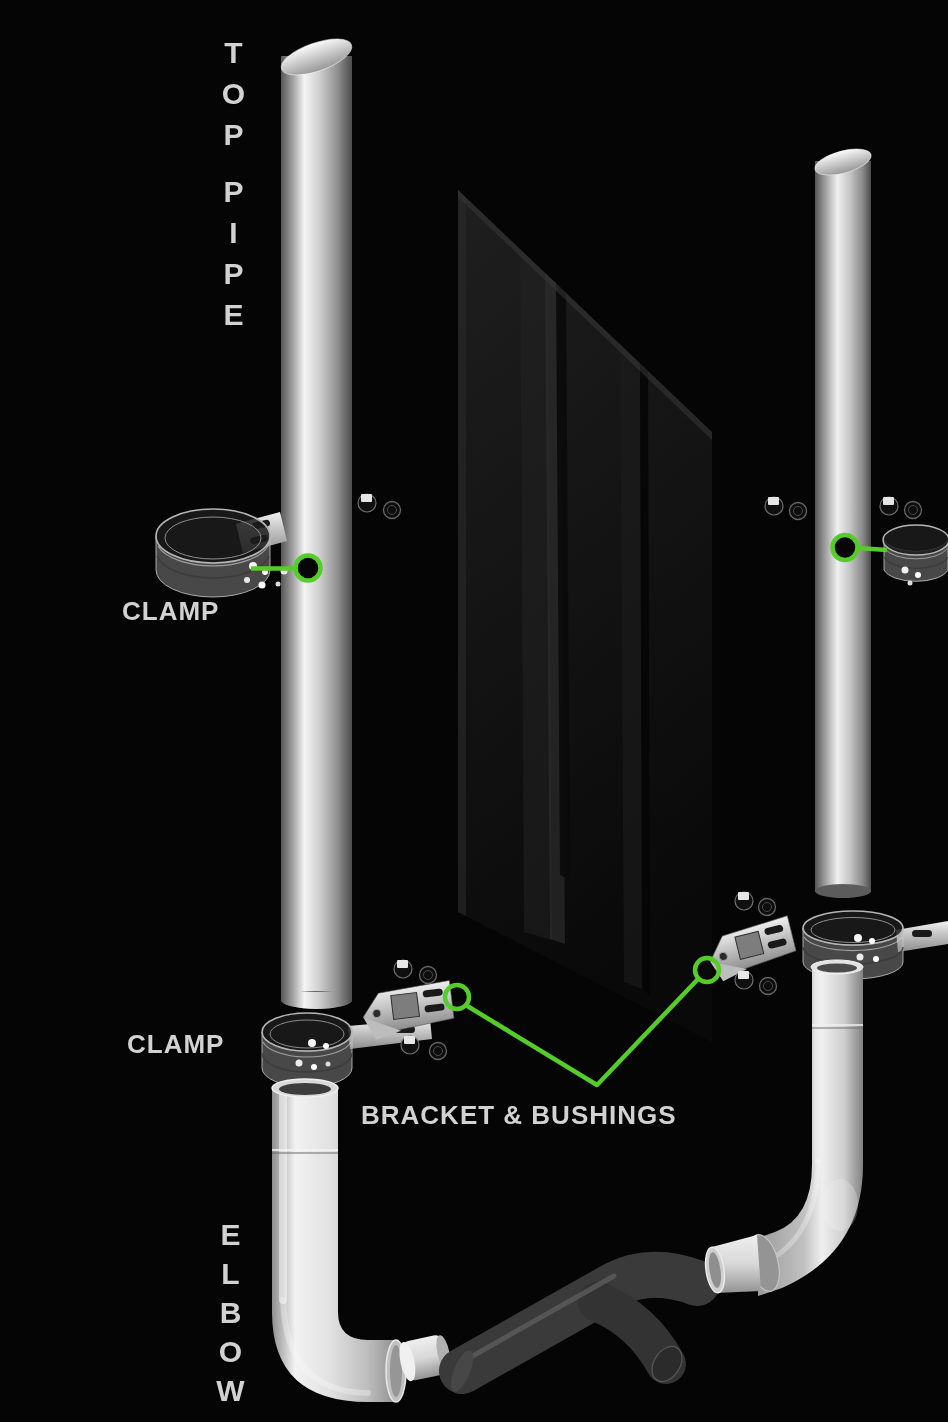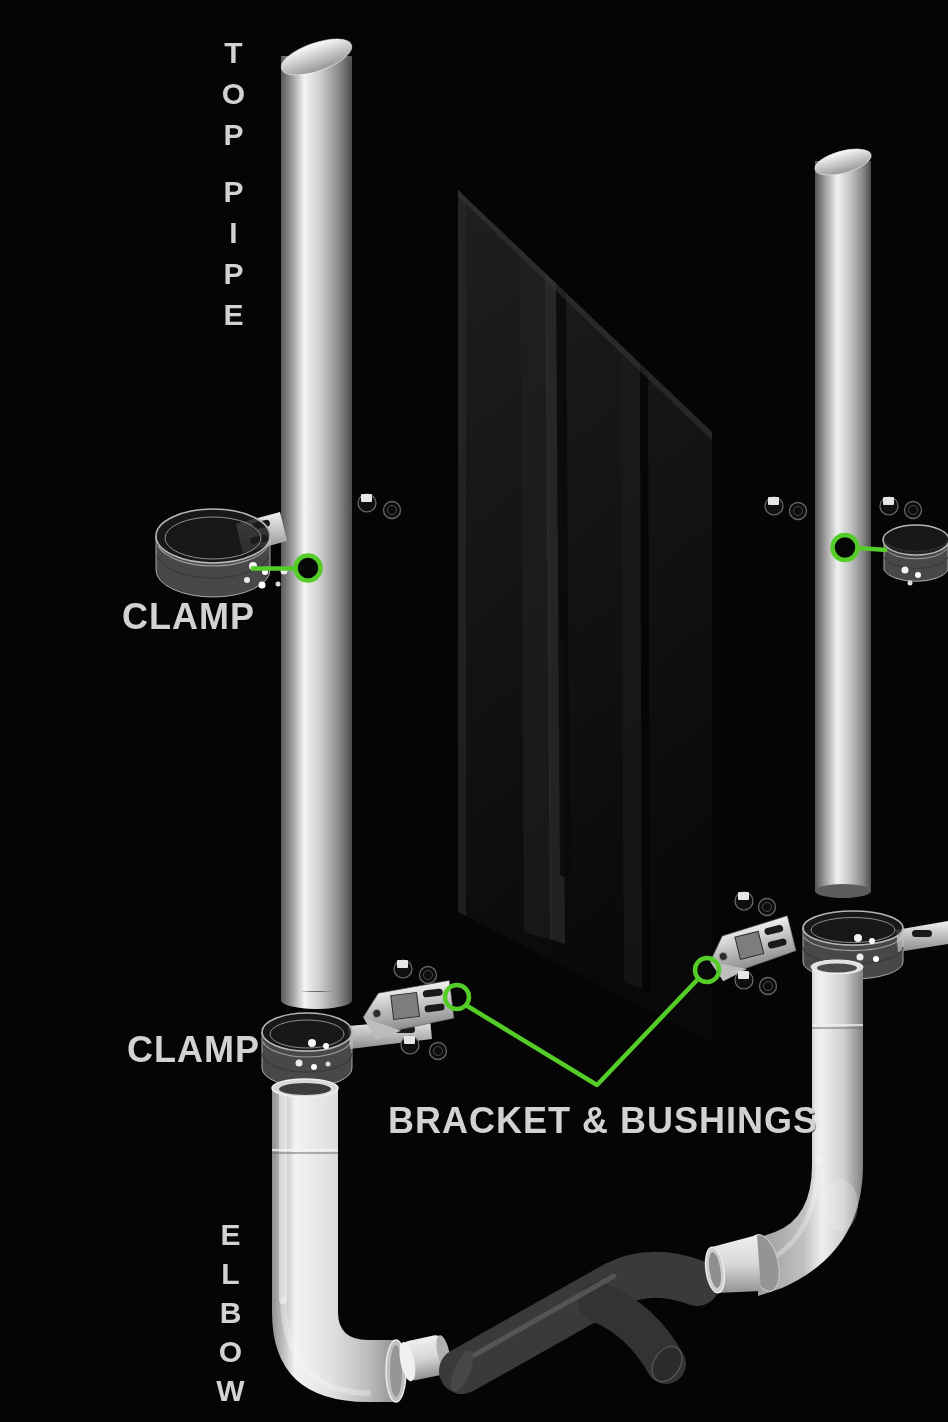--- a/index.html
+++ b/index.html
@@ -7,21 +7,21 @@
     width:948px;height:1422px;
     background:#050505;
     position:relative;
     overflow:hidden;
     font-family:"Liberation Sans",sans-serif;
   }
   #scene{position:absolute;left:0;top:0;}
   .hlabel{
     position:absolute;
     font-weight:700;
-    font-size:36px;
+    font-size:26px;
     letter-spacing:1px;
     color:#d2d2d2;
     white-space:nowrap;
     text-shadow:0 1px 1px #000;
   }
   .vlabel{
     position:absolute;
     color:#d2d2d2;
     font-weight:700;
     font-size:30px;
@@ -297,17 +297,17 @@
 
 <div class="vlabel" style="left:214px;top:36px;width:38px;text-align:center;">
   <span>TOP</span>
   <span>PIPE</span>
 </div>
 
 <div class="hlabel" style="left:122px;top:596px;">CLAMP</div>
 
 <div class="hlabel" style="left:127px;top:1029px;">CLAMP</div>
 
-<div class="hlabel" style="left:388px;top:1100px;">BRACKET &amp; BUSHINGS</div>
+<div class="hlabel" style="left:361px;top:1100px;">BRACKET &amp; BUSHINGS</div>
 
 <div class="vlabel tight" style="left:211px;top:1218px;width:38px;text-align:center;">
   <span>ELBOW</span>
 </div>
 
 </body></html>

